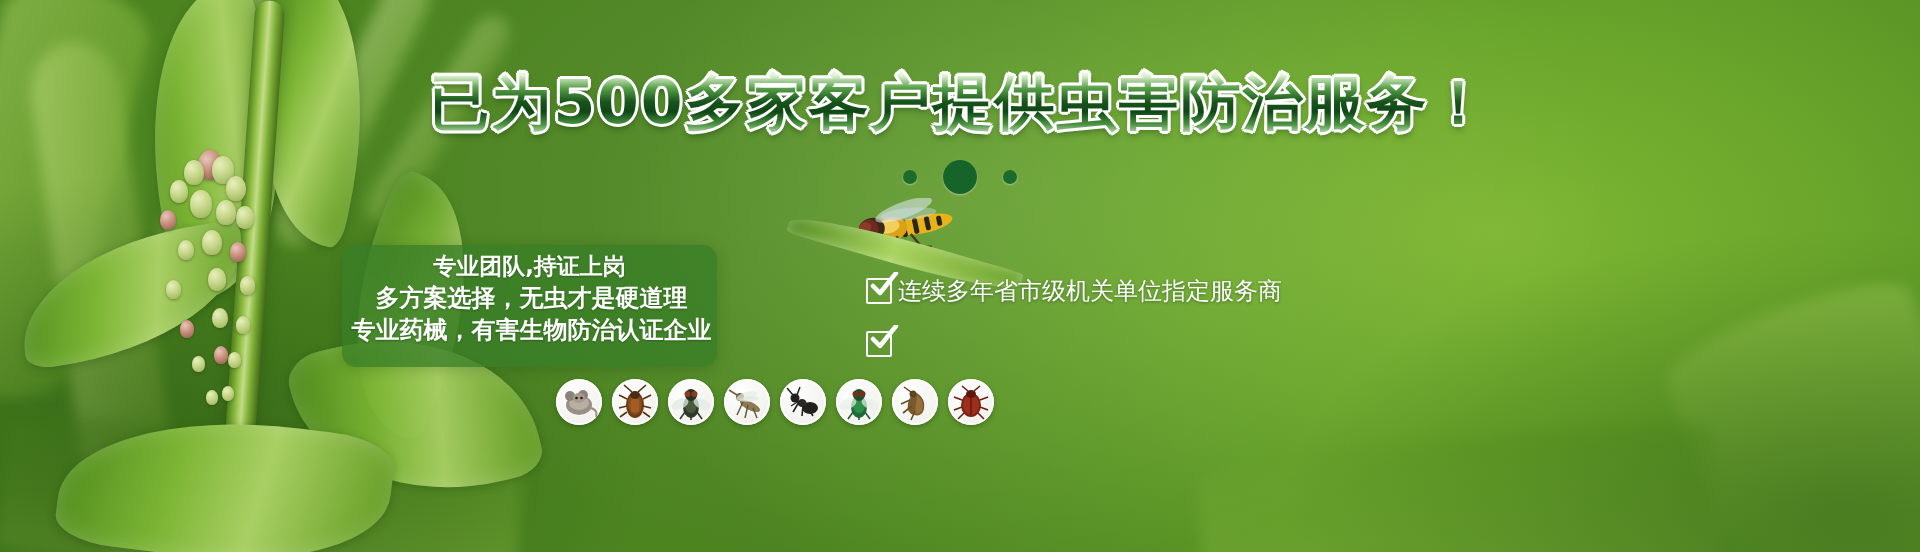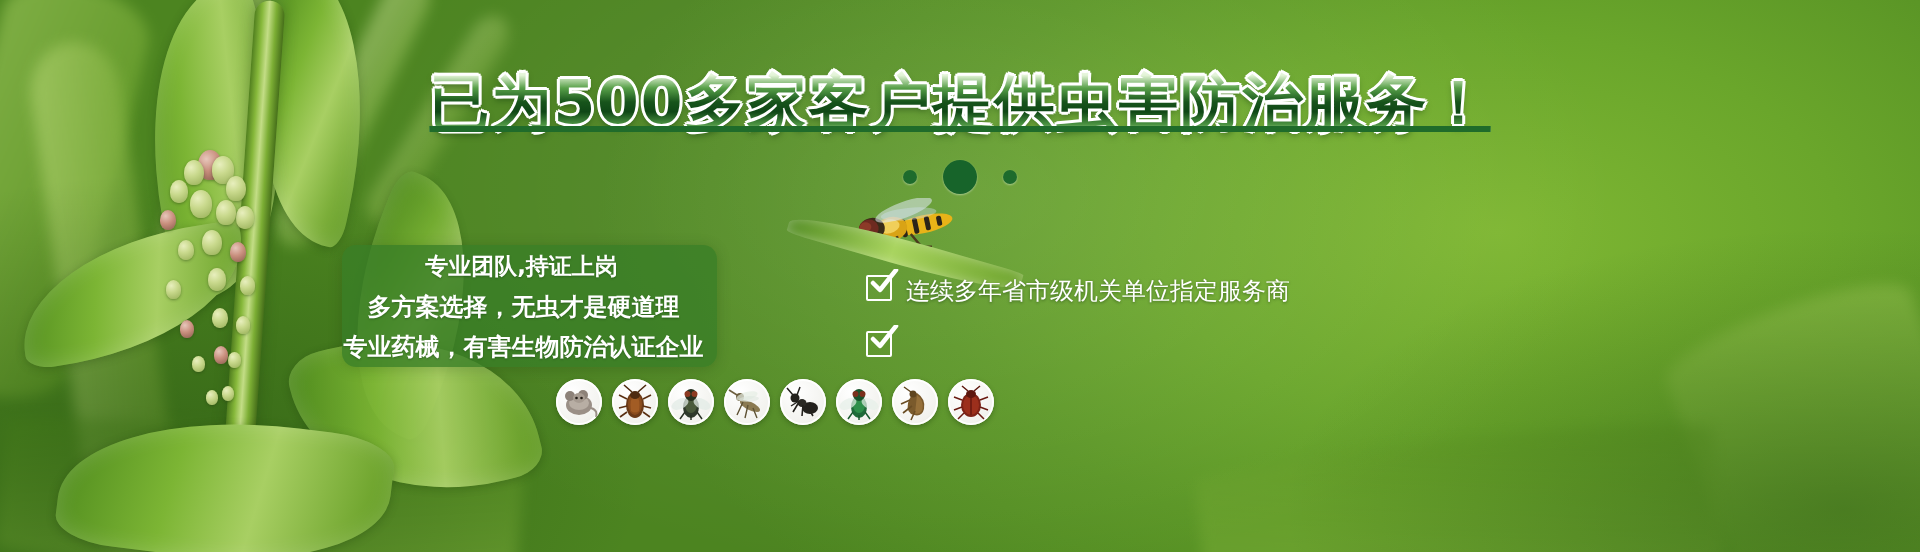--- a/index.html
+++ b/index.html
@@ -100,21 +100,20 @@
     text-shadow:
       -2px -2px 0 #ffffff,  2px -2px 0 #ffffff,
       -2px  2px 0 #ffffff,  2px  2px 0 #ffffff,
       -3px  0   0 #ffffff,  3px  0   0 #ffffff,
        0   -3px 0 #ffffff,  0    3px 0 #ffffff,
        0    4px 7px rgba(10,45,8,.55);
     background:linear-gradient(180deg,#ffffff 0%,#e9f6e2 16%,#2f7a33 42%,#14521c 62%,#3f8c3c 82%,#dff0d4 100%);
     -webkit-background-clip:text;
     background-clip:text;
     white-space:nowrap;
-    text-decoration:underline;
   }
   
   .headline .hl-stroke{
     position:absolute; left:0; right:0; top:0;
     color:transparent;
   }
   .headline .hl-fill{
     position:relative;
     color:transparent;
     background:linear-gradient(180deg,#f7fff2 0%,#e2f3d6 12%,#58a049 30%,#17541b 50%,#0f4716 64%,#4b9341 82%,#eaf7e0 100%);
@@ -132,41 +131,41 @@
 
   
   .panel{
     position:absolute; left:342px; top:245px;
     width:375px; height:122px;
     background:rgba(57,125,38,.78);
     border-radius:14px 14px 14px 14px;
     box-shadow:0 2px 14px rgba(20,50,10,.22);
   }
   .panel-lines{
-    position:absolute; left:334px; top:245px; width:375px; height:122px;
-    display:flex; flex-direction:column; justify-content:space-between;
+    position:absolute; left:342px; top:245px; width:375px; height:122px;
+    display:flex; flex-direction:column; justify-content:flex-start;
     padding:6px 0 4px 0;
   }
   .pline{
     color:#ffffff; font-weight:bold; white-space:nowrap;
     font-family:"DejaVu Sans", sans-serif;
     text-shadow:0 1px 2px rgba(10,40,8,.35);
   }
   .pline-1{ font-size:23px; text-align:center; }
   .pline-2{ font-size:24px; text-align:center; margin-left:4px; }
   .pline-3{ font-size:24px; text-align:center; margin-left:2px; }
   
   .pline-2, .pline-3{ width:395px; margin-left:-8px; }
 
   
   .checklist{
     position:absolute; left:866px; top:275px;
     display:flex; flex-direction:column; gap:24px;
   }
-  .check-row{ display:flex; gap:14px; }
+  .check-row{ display:flex; align-items:center; gap:6px; }
   .check-box{ width:26px; height:26px; position:relative; flex:0 0 auto; }
   .check-box .bx{
     position:absolute; inset:0; border:2px solid #ffffff; border-radius:2px;
   }
   .check-box .tick{
     position:absolute; left:3px; top:-6px; width:30px; height:26px;
   }
   .check-label{
     color:#ffffff; font-size:24px; font-weight:500; white-space:nowrap;
     font-family:"DejaVu Sans", sans-serif;

